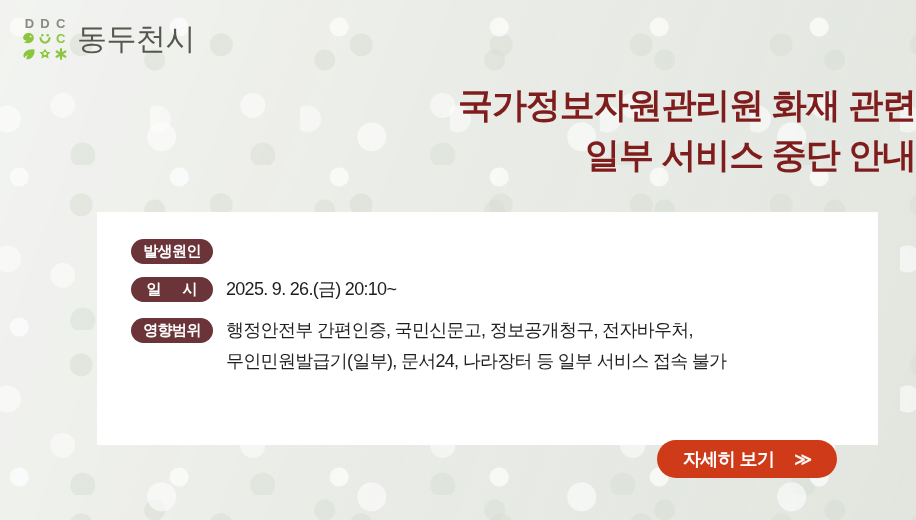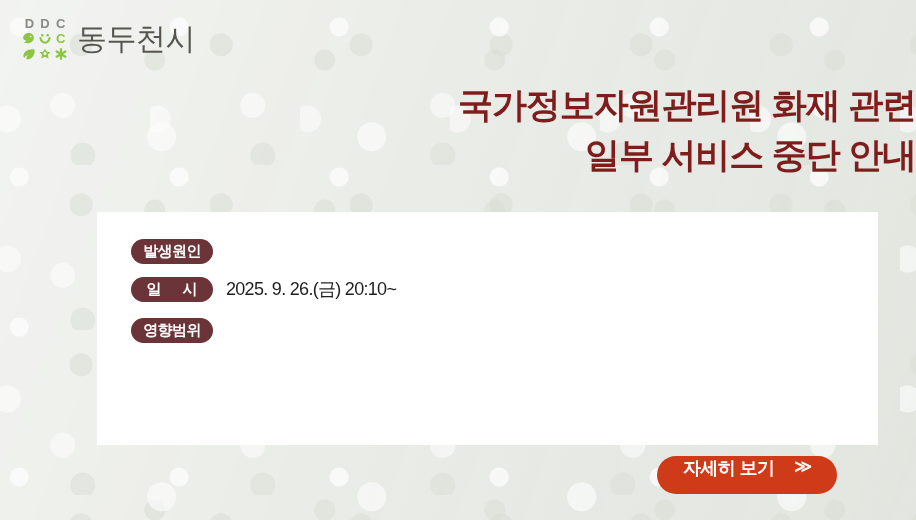--- a/index.html
+++ b/index.html
@@ -153,26 +153,25 @@
     height: 38px;
     border: none;
     border-radius: 19px;
     background: #cf3a18;
     color: #ffffff;
     font-family: "Liberation Sans", sans-serif;
     font-size: 18px;
     font-weight: 700;
     letter-spacing: -0.6px;
     display: flex;
-    align-items: flex-start;
+    align-items: center;
     justify-content: center;
     gap: 20px;
     cursor: pointer;
     padding: 0;
-    margin-top: 16px;
   }
   #cta .cta-arrow {
     font-size: 17px;
     font-weight: 700;
     letter-spacing: -1px;
     opacity: 0.95;
   }
 </style>
 </head>
 <body>
@@ -241,20 +240,28 @@
         <div class="pill wide-space">일     시</div>
         <div class="row-body">
           <span class="ln">
             <span>2025. 9. 26.(금) 20:10~</span>
           </span>
         </div>
       </div>
 
       <div class="row">
         <div class="pill">영향범위</div>
+        <div class="row-body">
+          <span class="ln">
+            <span>행정안전부 간편인증, 국민신문고, 정보공개청구, 전자바우처,</span>
+          </span>
+          <span class="ln">
+            <span>무인민원발급기(일부), 문서24, 나라장터 등 일부 서비스 접속 불가</span>
+          </span>
+        </div>
       </div>
 
     </div>
   </div>
 
   <button id="cta">
     <span>자세히 보기</span>
     <span class="cta-arrow">≫</span>
   </button>
 

